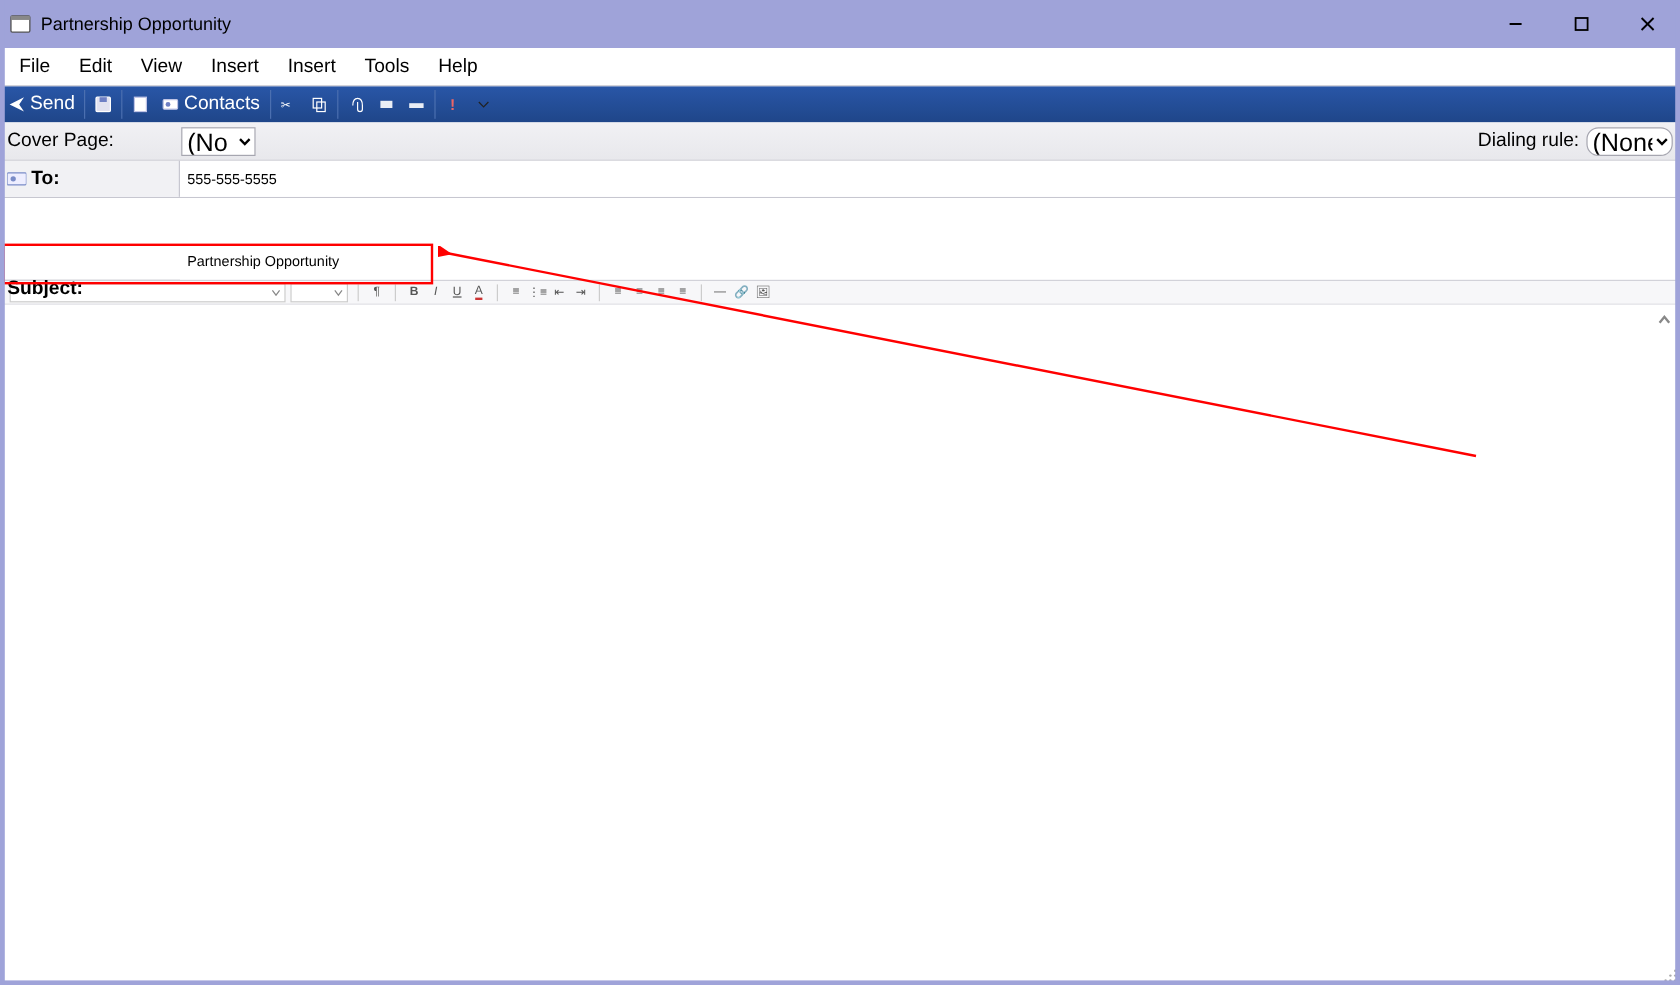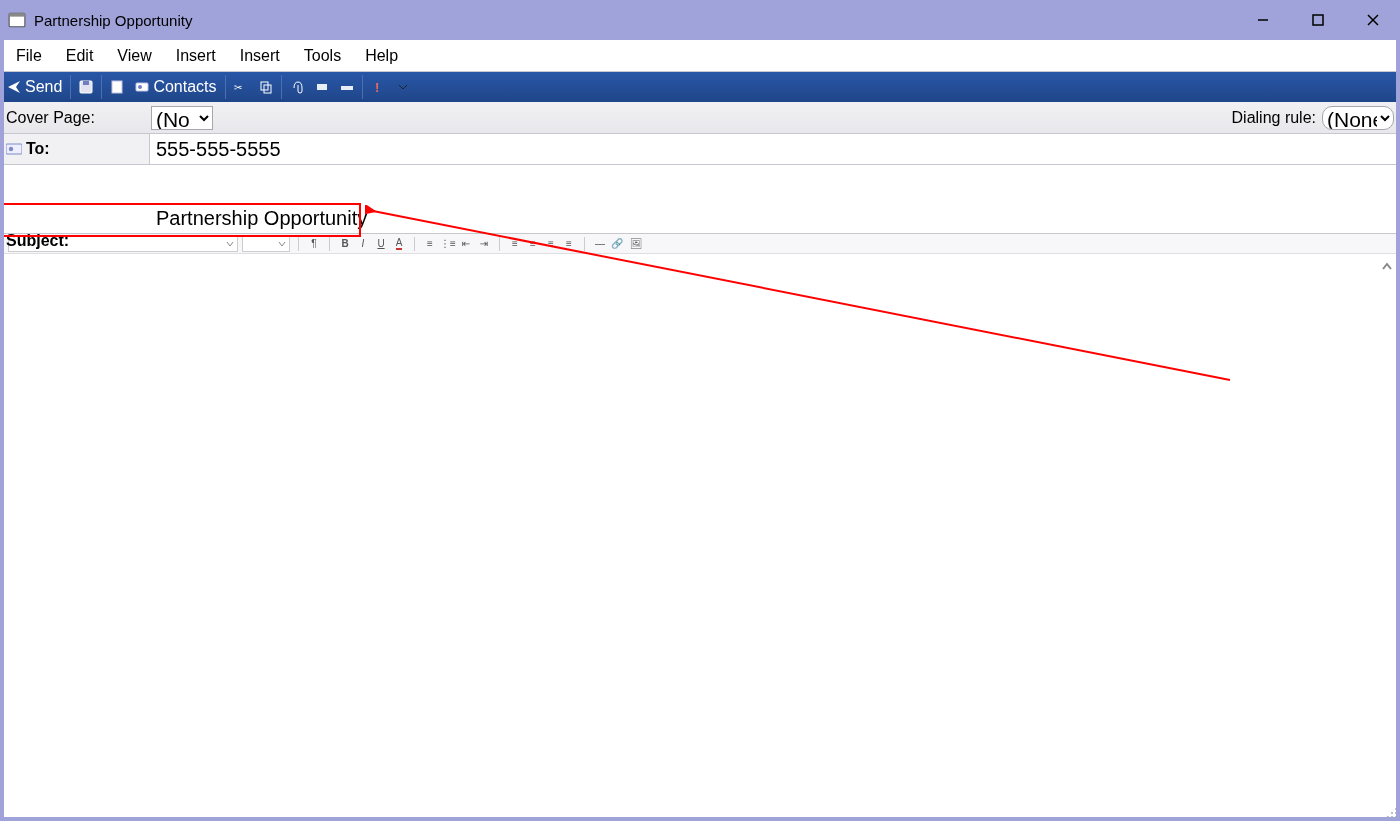--- a/index.html
+++ b/index.html
@@ -102,21 +102,21 @@
     display: flex;
     align-items: center;
     padding-left: 6px;
     gap: 4px;
     font-weight: bold;
   }
   .field-row input {
     flex: 1;
     border: none;
     padding: 0 6px;
-    font-size: 20px;
+    font-size: 12px;
     font-family: inherit;
     outline: none;
   }
 
   
   .subject-highlight .label-cell,
   .subject-highlight { position: relative; margin-top: 38px; }
   .subject-highlight::after {
     content:"";
     position:absolute;

